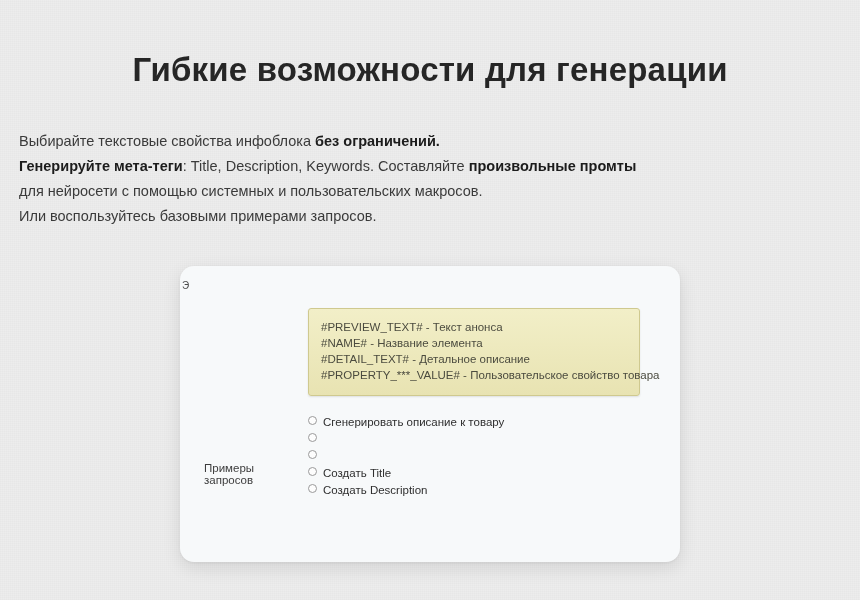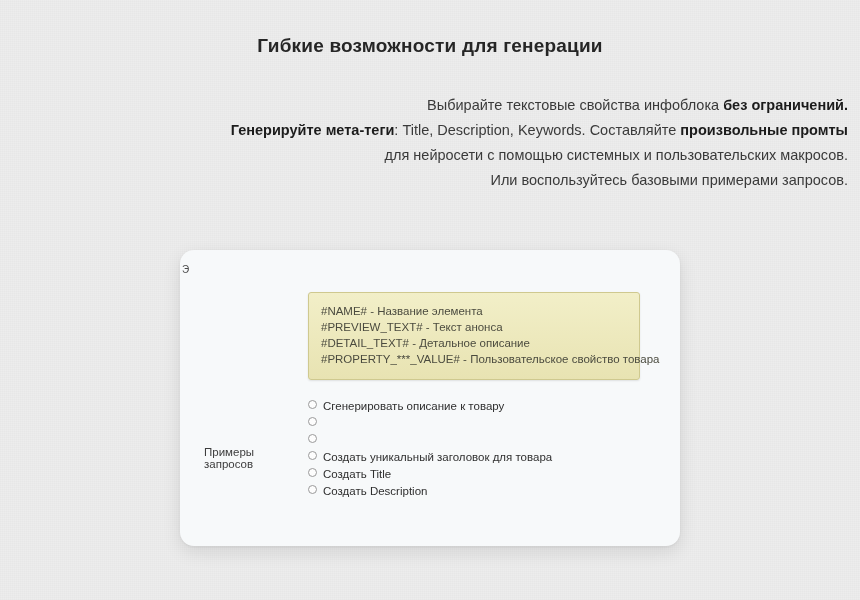--- a/index.html
+++ b/index.html
@@ -26,33 +26,33 @@
     z-index: 0;
   }
   .page {
     position: relative;
     z-index: 1;
     width: 860px;
     height: 600px;
   }
   .heading {
     text-align: center;
-    font-size: 19px;
+    font-size: 33px;
     font-weight: bold;
     color: #262626;
     letter-spacing: 0.2px;
-    margin: 0;
+    margin: 16px;
     padding-top: 35px;
   }
   .subtext {
-    text-align: right;
+    text-align: left;
     font-size: 14.5px;
     line-height: 25px;
     color: #3a3a3a;
-    margin: 12px;
+    margin: 4px;
     padding-top: 24px;
     padding-left: 15px;
   }
   .subtext b {
     font-weight: bold;
     color: #1c1c1c;
   }
   .subtext .line {
     display: block;
   }
@@ -150,45 +150,41 @@
     <span class="line"><b>Генерируйте мета-теги</b><span>: Title, Description, Keywords. Составляйте </span><b>произвольные промты</b></span>
     <span class="line">для нейросети с помощью системных и пользовательских макросов.</span>
     <span class="line">Или воспользуйтесь базовыми примерами запросов.</span>
   </div>
 
   <div class="card">
 
     <div class="card-topcrumb">Э</div>
 
     <div class="macro-box">
+      <div class="macro-line">#PREVIEW_TEXT# - Текст анонса</div>
       <div class="macro-line">#NAME# - Название элемента</div>
-      <div class="macro-line">#PREVIEW_TEXT# - Текст анонса</div>
       <div class="macro-line">#DETAIL_TEXT# - Детальное описание</div>
       <div class="macro-line">#PROPERTY_***_VALUE# - Пользовательское свойство товара</div>
     </div>
 
     <div class="field-label">Примеры запросов</div>
 
     <div class="options">
       <div class="option-row">
         <span class="radio"></span>
         <span class="option-label">Сгенерировать описание к товару</span>
       </div>
       <div class="option-row">
         <span class="radio"></span>
       </div>
       <div class="option-row">
         <span class="radio"></span>
       </div>
       <div class="option-row">
         <span class="radio"></span>
-        <span class="option-label">Создать уникальный заголовок для товара</span>
-      </div>
-      <div class="option-row">
-        <span class="radio"></span>
         <span class="option-label">Создать Title</span>
       </div>
       <div class="option-row">
         <span class="radio"></span>
         <span class="option-label">Создать Description</span>
       </div>
     </div>
 
   </div>
 

